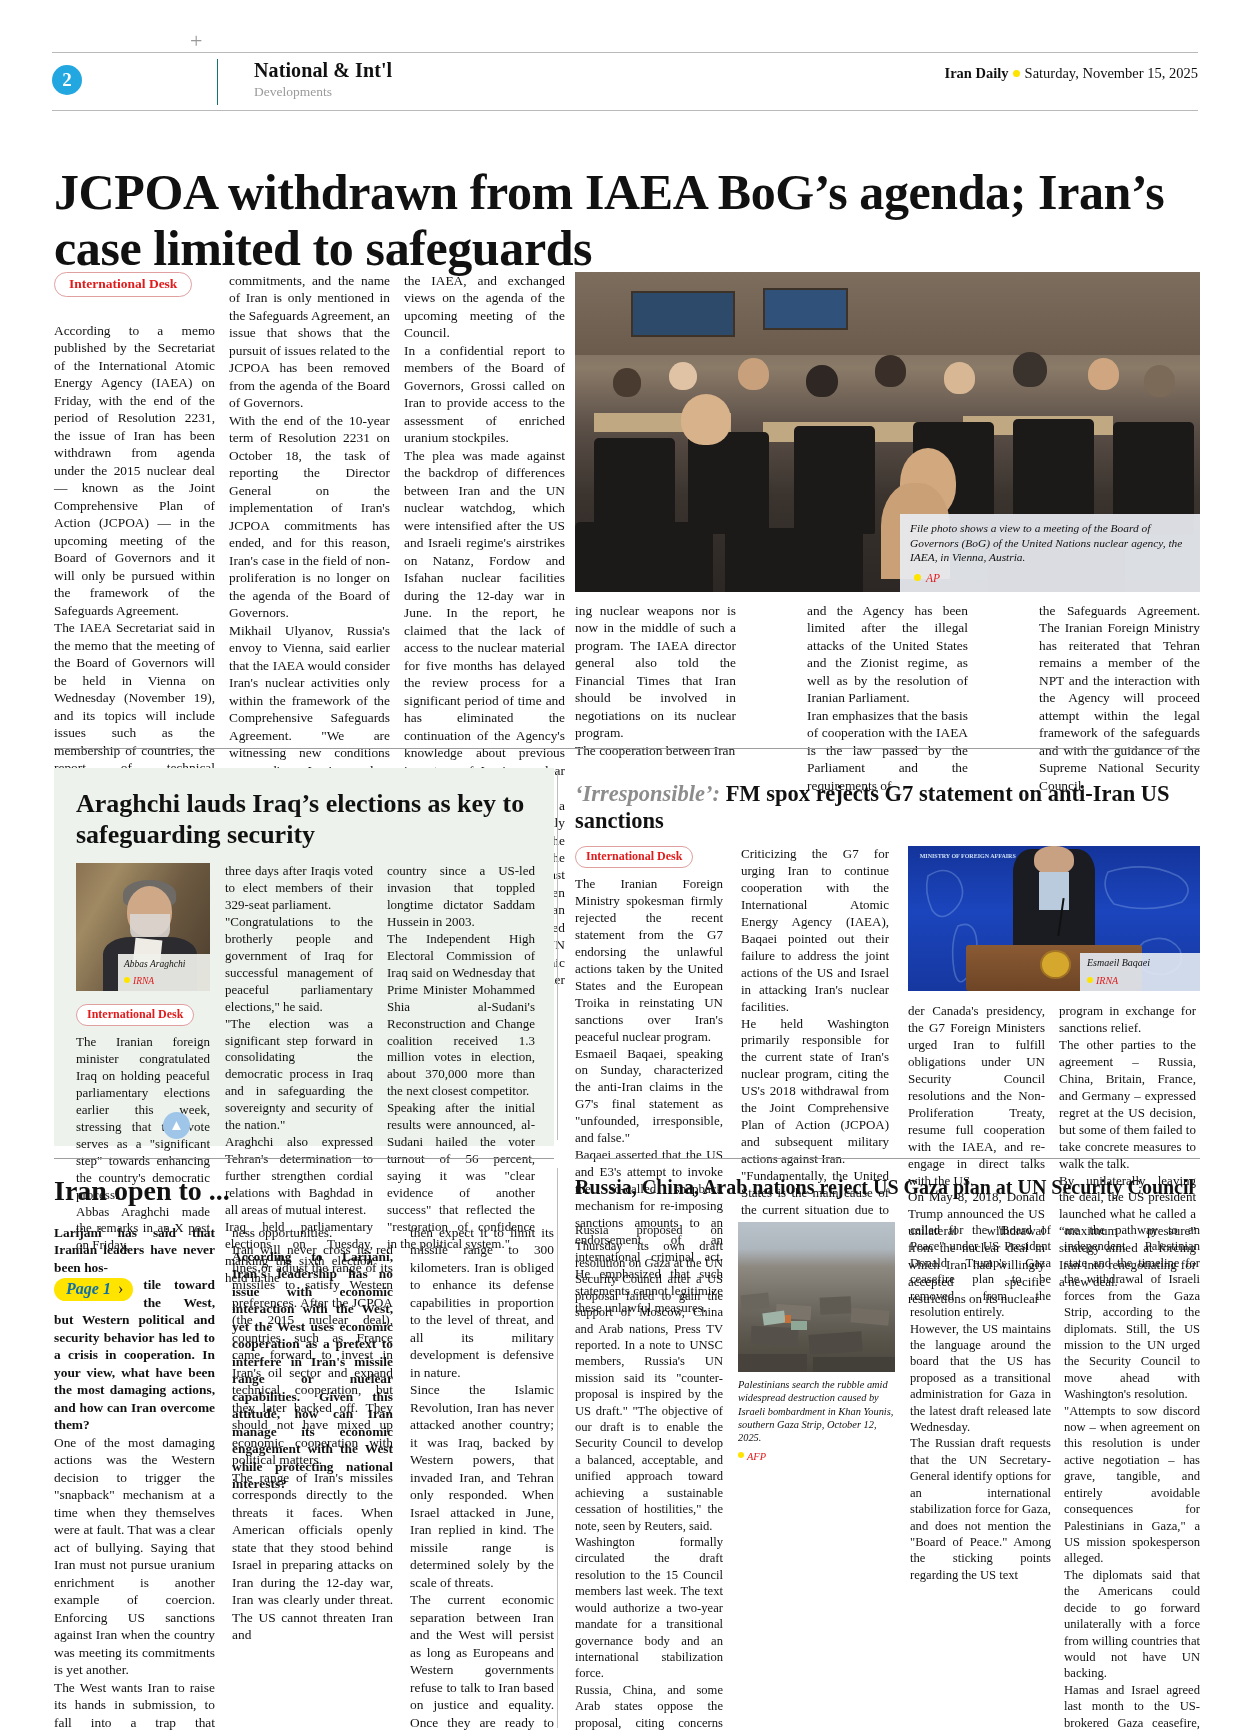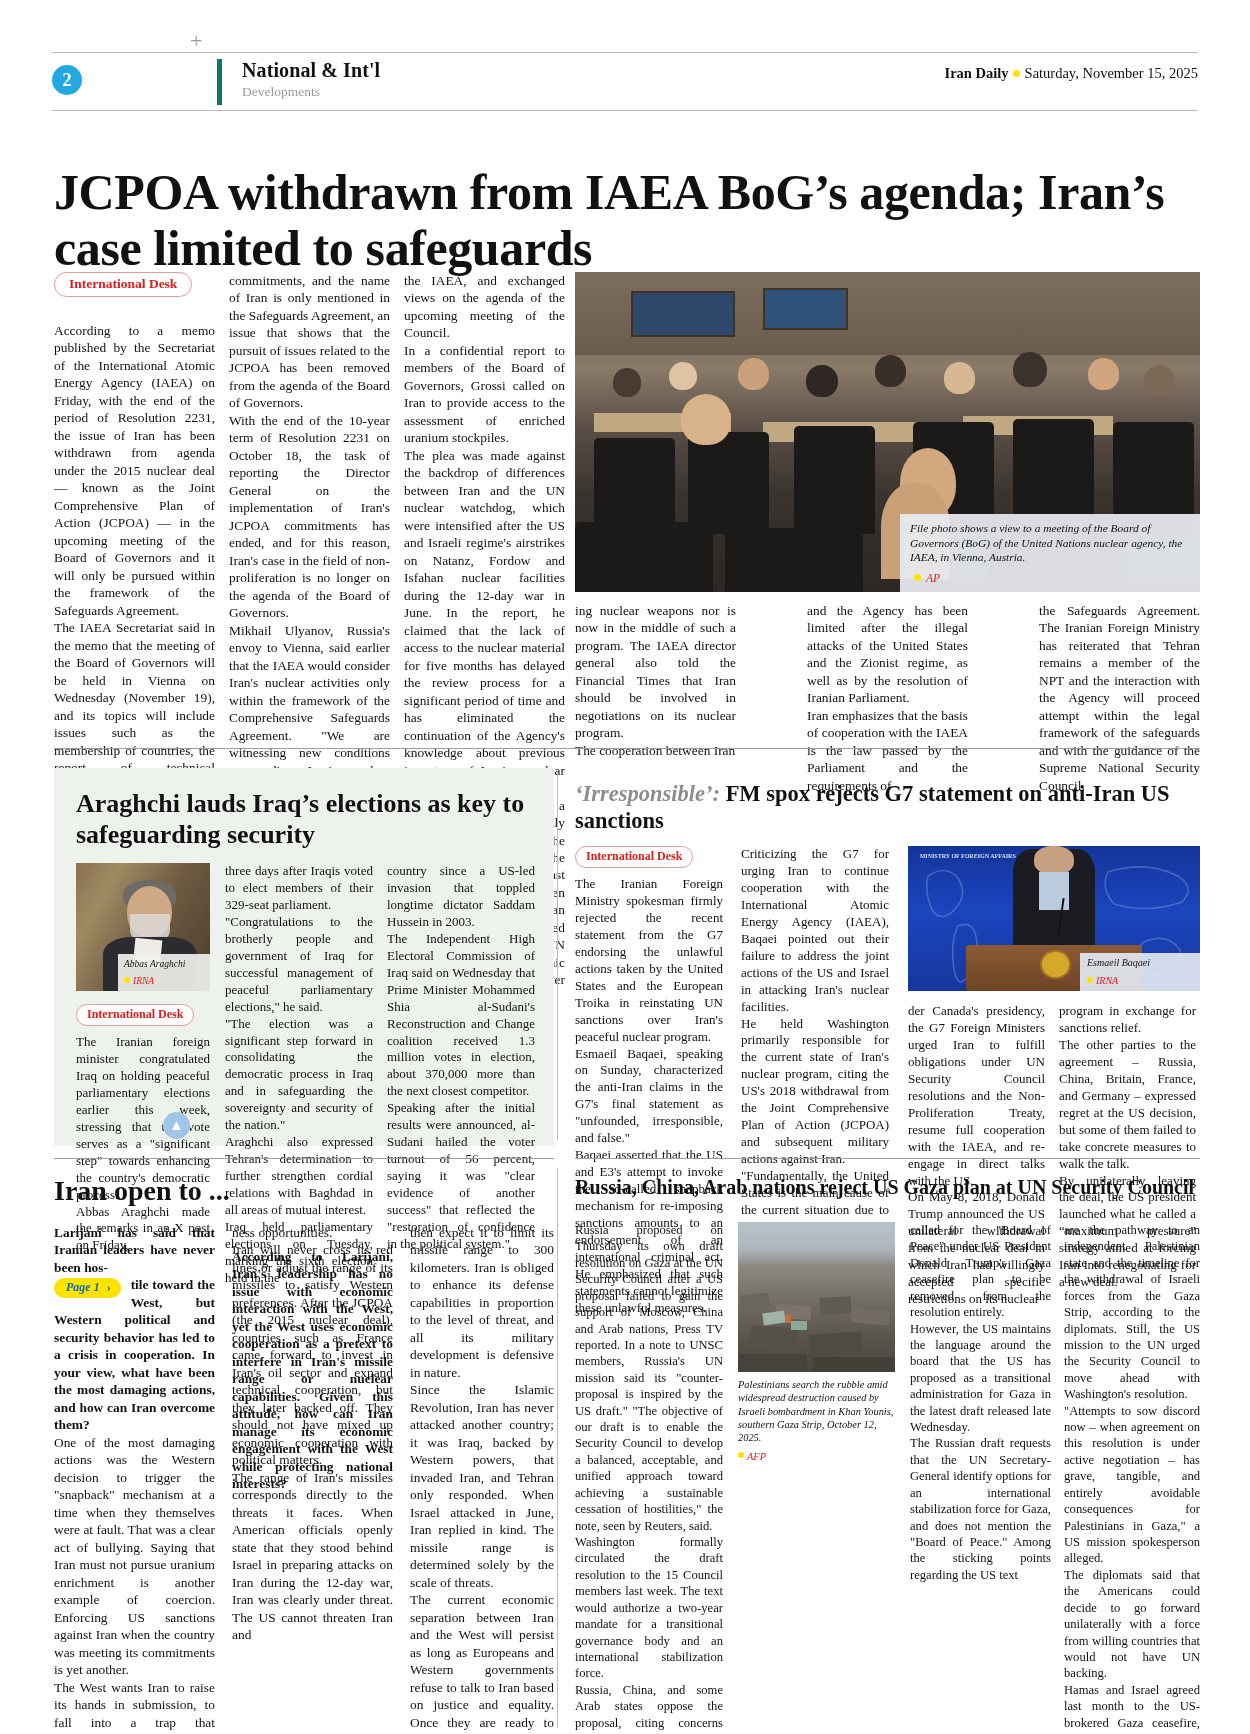--- a/index.html
+++ b/index.html
@@ -12,21 +12,21 @@
 
   
   .cropmark{position:absolute;color:#999;font-size:22px;line-height:1;}
 
   
   .masthead{position:absolute;left:52px;top:52px;width:1146px;height:58px;
     border-top:1px solid #b9b9b9;}
   .pagebadge{position:absolute;left:0px;top:12px;width:30px;height:30px;border-radius:50%;
     background:#22a7e0;color:#fff;font-weight:bold;font-size:19px;
     display:flex;align-items:center;justify-content:center;font-family:"Liberation Serif",serif;}
-  .sectionwrap{position:absolute;left:165px;top:6px;padding-left:20px;border-left:5px solid #0f766e;height:46px;}
+  .sectionwrap{position:absolute;left:165px;top:6px;padding-left:36px;border-left:1px solid #0f766e;height:46px;}
   .sectiontitle{font-size:20px;font-weight:bold;letter-spacing:.1px;line-height:1.15;}
   .sectionsub{font-size:13.5px;color:#9a9a9a;line-height:1.3;margin-top:1px;}
   .datewrap{position:absolute;right:0;top:12px;font-size:14.5px;white-space:nowrap;}
   .datewrap b{font-weight:bold;}
   .dot{display:inline-block;width:7px;height:7px;border-radius:50%;background:#ffe400;
        vertical-align:middle;margin:0 5px 2px 4px;}
   .masthead-rule{position:absolute;left:52px;top:110px;width:1146px;height:1px;background:#b9b9b9;}
 
   
   .mainhead{position:absolute;left:54px;top:130px;width:1150px;
@@ -81,21 +81,21 @@
   .g7c4{position:absolute;left:484px;top:235px;width:137px;}
 
   
   .iopen{position:absolute;left:54px;top:1176px;width:500px;}
   .iohead{font-size:28px;font-weight:bold;line-height:1.1;}
   .iocols{position:absolute;left:0;top:48px;width:500px;}
   .ioc1{position:absolute;left:0;top:0;width:161px;}
   .ioc2{position:absolute;left:178px;top:0;width:161px;}
   .ioc3{position:absolute;left:356px;top:0;width:144px;}
   .pagejump{display:inline-block;background:#ffe400;border-radius:12px;padding:2px 10px 3px 12px;
-    color:#0f6fa8;font-style:italic;font-weight:bold;font-size:12px;white-space:nowrap;
+    color:#0f6fa8;font-style:italic;font-weight:bold;font-size:16px;white-space:nowrap;
     float:left;margin:2px 10px 1px 0;}
   .pagejump .chev{color:#222;font-style:normal;font-weight:normal;margin-left:7px;}
 
   
   .rus{position:absolute;left:575px;top:1176px;width:625px;}
   .rushead{font-size:20px;font-weight:bold;line-height:1.15;}
   .rusc1{position:absolute;left:0;top:46px;width:148px;}
   .rusphoto{position:absolute;left:163px;top:46px;width:157px;height:150px;overflow:hidden;}
   .ruscap{position:absolute;left:163px;top:202px;width:157px;}
   .rusc2{position:absolute;left:335px;top:46px;width:141px;}

